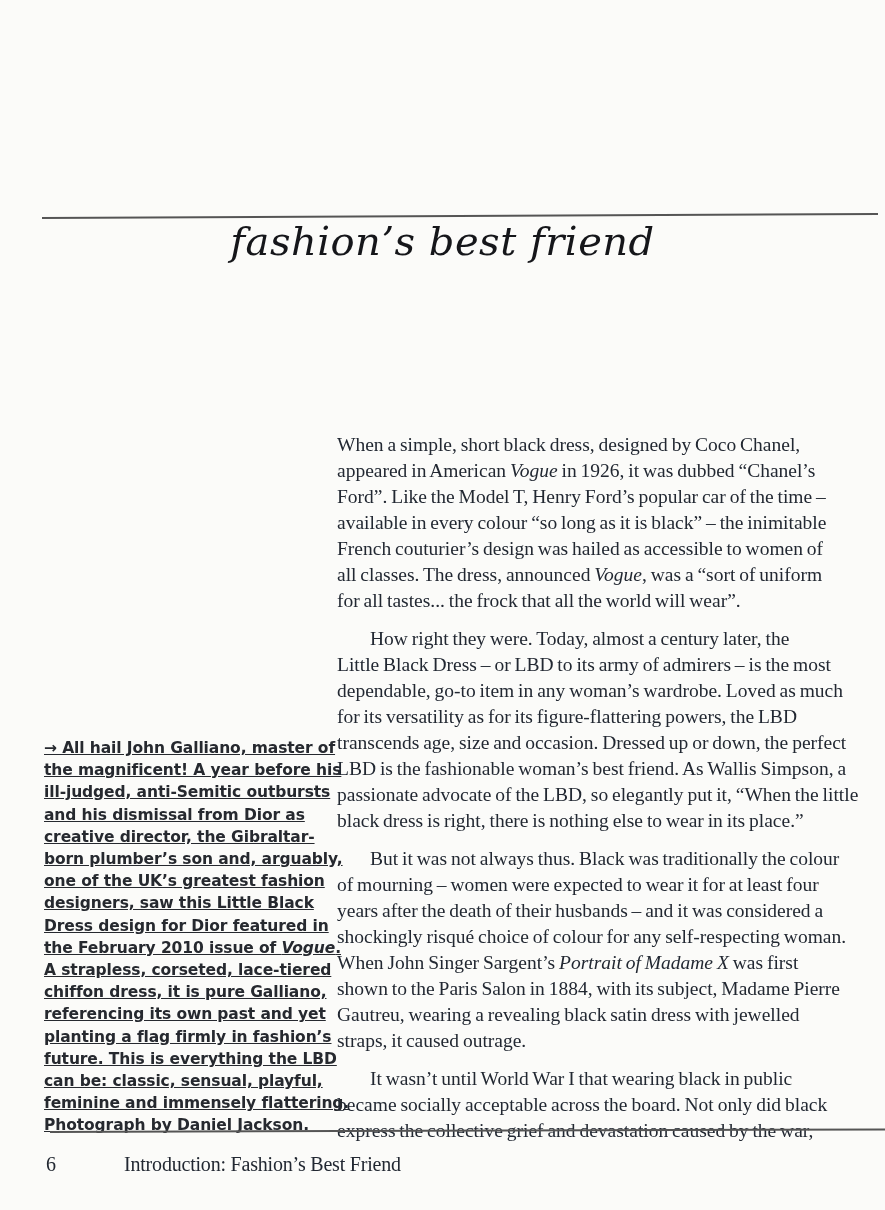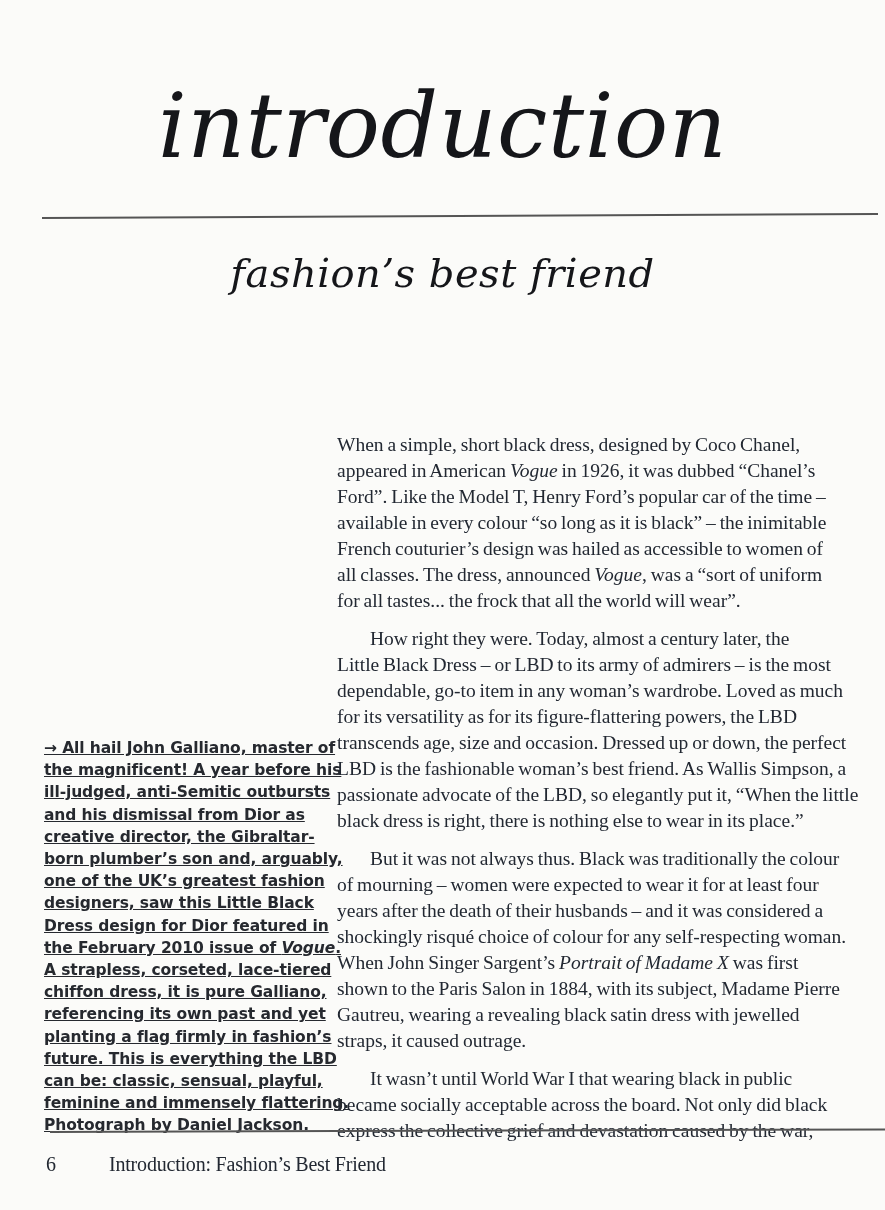--- a/index.html
+++ b/index.html
@@ -25,21 +25,21 @@
     font:italic 400 90px/1.15 "DejaVu Serif", serif;
     letter-spacing:0.5px;
     color:var(--text-title);
   }
   .title-rule{
     position:absolute;top:213px;left:42px;width:836px;height:2px;
     background:var(--rule);
     transform:rotate(-0.28deg);transform-origin:right center;
   }
   .subtitle{
-    position:absolute;top:244px;left:0;width:100%;
+    position:absolute;top:212px;left:0;width:100%;
     margin:0;text-align:center;
     font:italic 400 40px/1.45 "DejaVu Serif", serif;
     letter-spacing:0.5px;
     color:var(--text-title);
   }
   .caption{
     position:absolute;left:44px;top:737px;
     font:700 15.5px/22.2px "DejaVu Sans", sans-serif;
     letter-spacing:-0.1px;
     color:var(--text-caption);
@@ -59,33 +59,32 @@
     position:absolute;top:1131px;left:50px;width:835px;height:2px;
     background:var(--rule);
     transform:rotate(-0.18deg);transform-origin:left center;
   }
   .footer-pagenum{
     position:absolute;left:46px;top:1151px;
     font:400 20px/1.3 "Liberation Serif", serif;
     color:var(--text-body);
   }
   .footer-running{
-    position:absolute;left:109px;top:1151px;
+    position:absolute;left:124px;top:1151px;
     font:400 20px/1.3 "Liberation Serif", serif;
     letter-spacing:-0.2px;
     color:var(--text-body);
     text-align:right;
   }
 </style>
 </head>
 <body>
 
 <div class="page">
 
-  <h1 class="title">introduction</h1>
 
   <div class="title-rule"></div>
 
   <h2 class="subtitle">fashion’s best friend</h2>
 
   <div class="caption">→ All hail John Galliano, master of<br>the magnificent! A year before his<br>ill-judged, anti-Semitic outbursts<br>and his dismissal from Dior as<br>creative director, the Gibraltar-<br>born plumber’s son and, arguably,<br>one of the UK’s greatest fashion<br>designers, saw this Little Black<br>Dress design for Dior featured in<br>the February 2010 issue of <i>Vogue</i>.<br>A strapless, corseted, lace-tiered<br>chiffon dress, it is pure Galliano,<br>referencing its own past and yet<br>planting a flag firmly in fashion’s<br>future. This is everything the LBD<br>can be: classic, sensual, playful,<br>feminine and immensely flattering.<br>Photograph by Daniel Jackson.</div>
 
   <div class="body-col">
       <p class="par">When a simple, short black dress, designed by Coco Chanel,<br>appeared in American <i>Vogue</i> in 1926, it was dubbed “Chanel’s<br>Ford”. Like the Model T, Henry Ford’s popular car of the time –<br>available in every colour “so long as it is black” – the inimitable<br>French couturier’s design was hailed as accessible to women of<br>all classes. The dress, announced <i>Vogue</i>, was a “sort of uniform<br>for all tastes... the frock that all the world will wear”.</p>
       <p class="par indent">How right they were. Today, almost a century later, the<br>Little Black Dress – or LBD to its army of admirers – is the most<br>dependable, go-to item in any woman’s wardrobe. Loved as much<br>for its versatility as for its figure-flattering powers, the LBD<br>transcends age, size and occasion. Dressed up or down, the perfect<br>LBD is the fashionable woman’s best friend. As Wallis Simpson, a<br>passionate advocate of the LBD, so elegantly put it, “When the little<br>black dress is right, there is nothing else to wear in its place.”</p>

